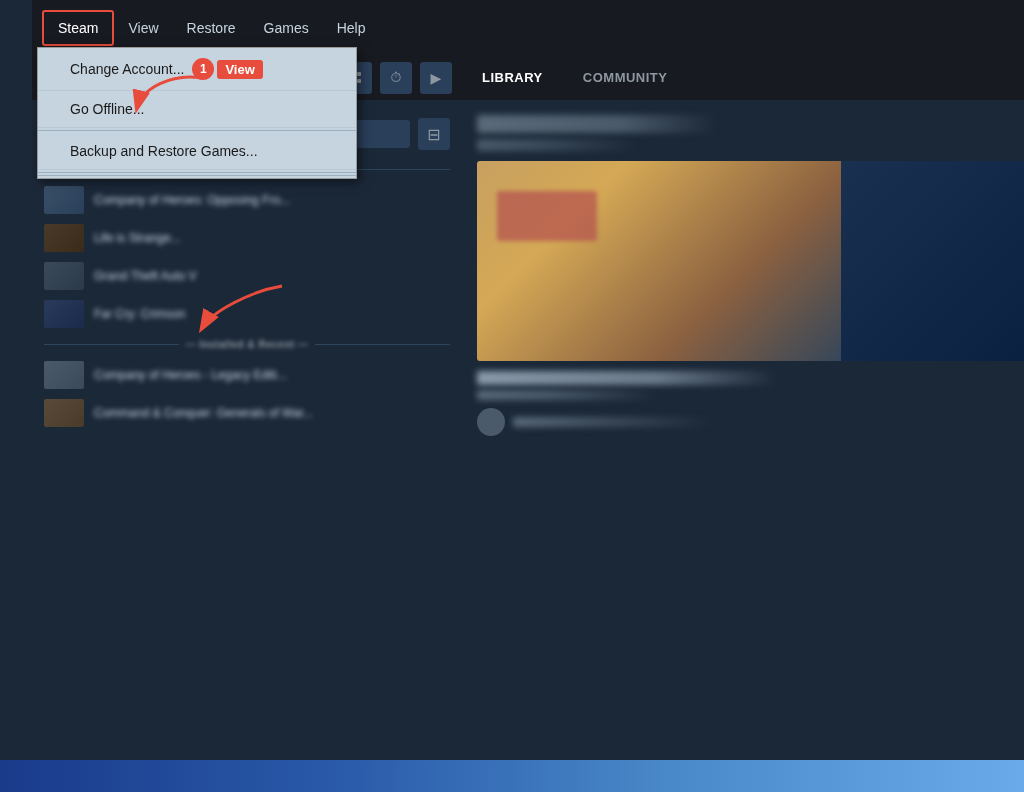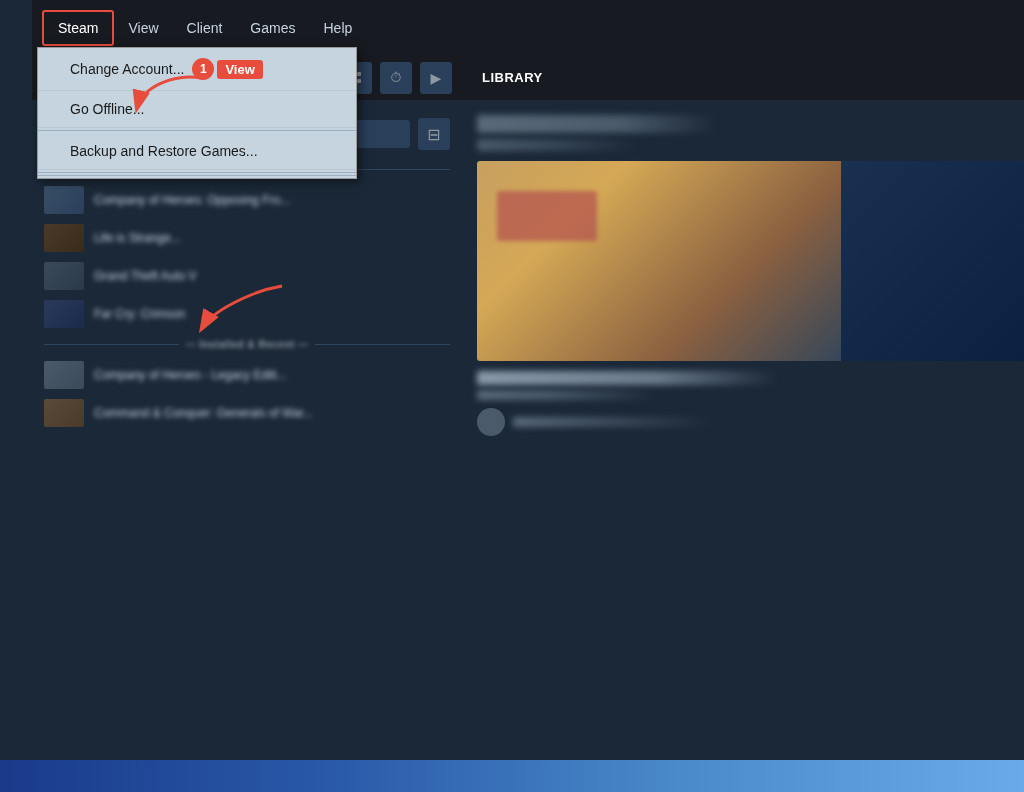--- a/index.html
+++ b/index.html
@@ -382,21 +382,21 @@
     }
   </style>
 </head>
 <body>
 
 <div class="steam-window">
 
   <div class="menu-bar">
     <div class="menu-item active">Steam</div>
     <div class="menu-item">View</div>
-    <div class="menu-item">Client</div>
+    <div class="menu-item">Restore</div>
     <div class="menu-item">Games</div>
     <div class="menu-item">Help</div>
   </div>
 
   <div class="dropdown-menu">
     <div class="dropdown-item">
       <span>Change Account...</span>
       <span class="inline-badge">
         <span class="step-circle">1</span>
         <span class="step-label">View</span>
@@ -447,20 +447,21 @@
       </div>
       <div class="sidebar-icon-btn">
         <span style="color:#8f98a0; font-size:14px;">⏱</span>
       </div>
       <div class="sidebar-icon-btn">
         <span style="color:#8f98a0; font-size:14px;">▶</span>
       </div>
     </div>
     <div style="flex:1; display:flex; align-items:center;">
       <div class="nav-tab active">LIBRARY</div>
+      <div class="nav-tab">COMMUNITY</div>
     </div>
   </div>
 
   <div class="content-area">
 
     <div class="sidebar">
 
       <div class="sidebar-controls">
         <div class="search-bar">
           <span class="search-icon-small">🔍</span>

